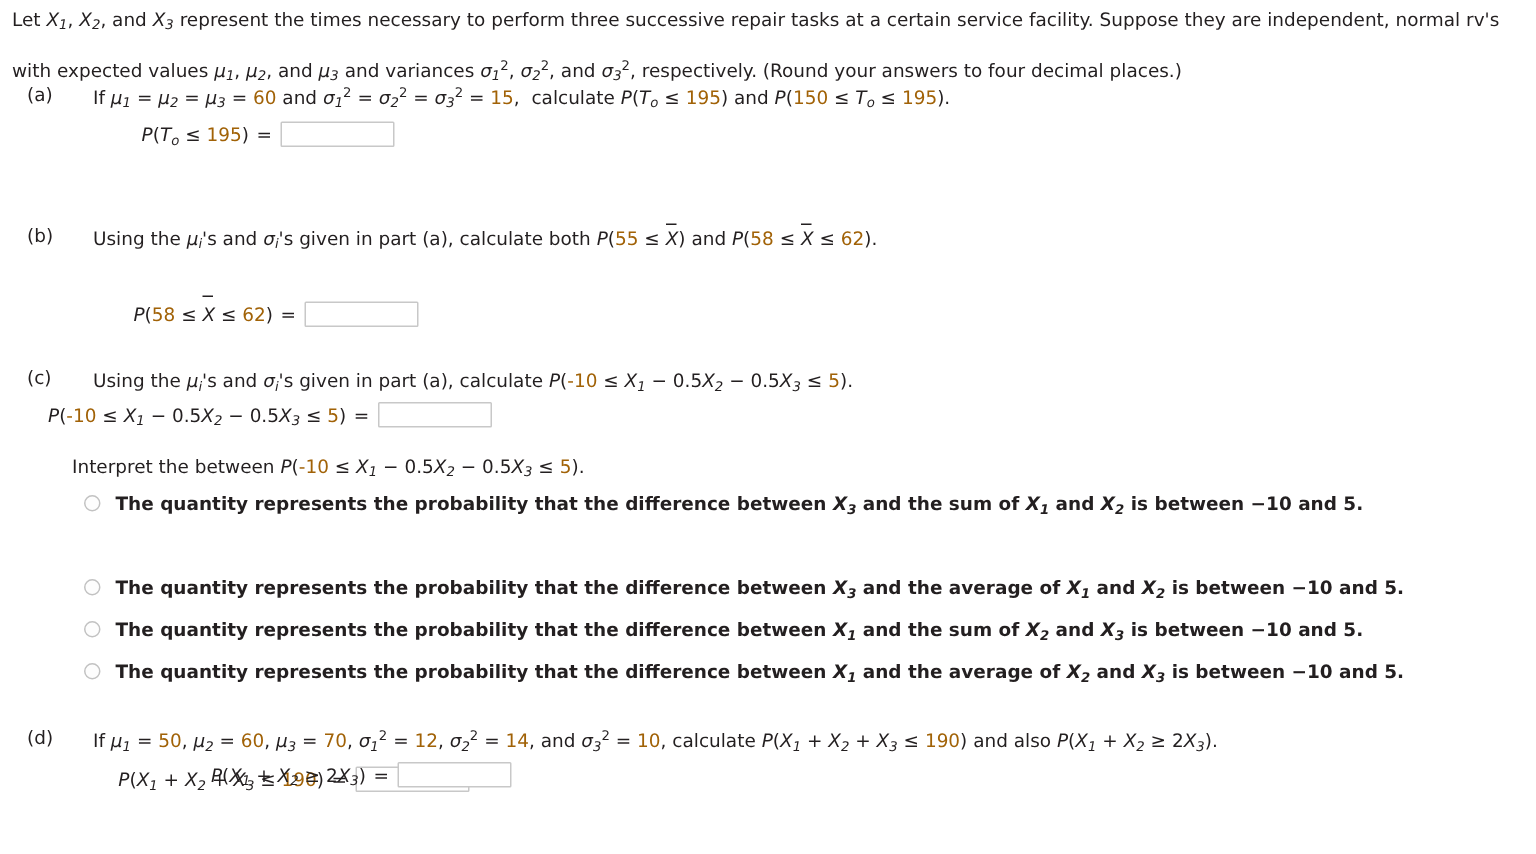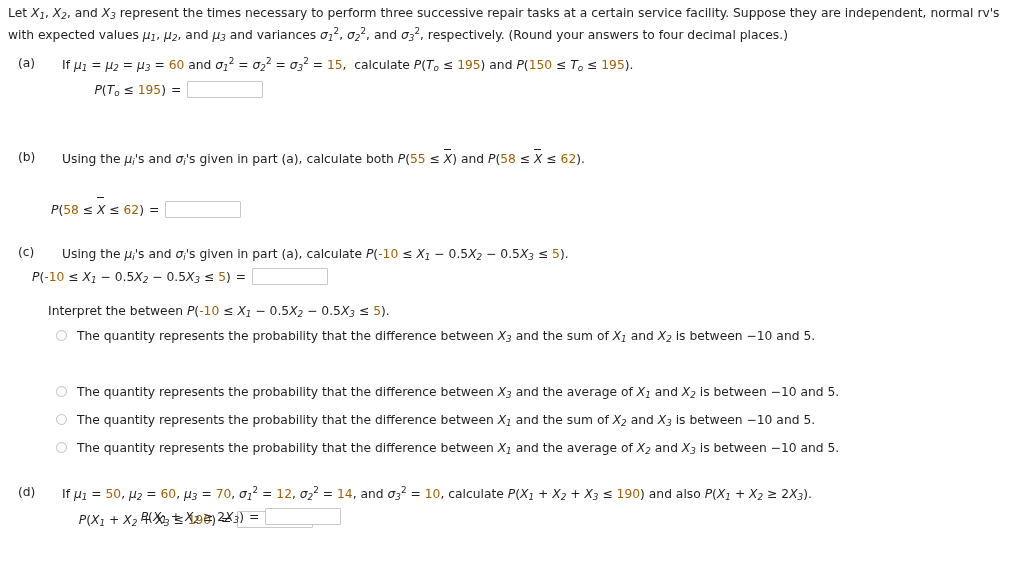--- a/index.html
+++ b/index.html
@@ -50,21 +50,21 @@
   }
 
   
   .intro {
     position: absolute;
     left: 8px;
     top: 4px;
     width: 1010px;
     line-height: 18px;
   }
-  .intro .l2 { margin-top: 4px; }
+  .intro .l2 { margin-top: 16px; }
 
   
   .part { position: absolute; }
   .part-label {
     position: absolute;
     left: 0;
     top: 0;
     width: 34px;
     text-align: left;
   }
@@ -120,20 +120,21 @@
     border: 1px solid #c2c2c2;
     border-radius: 50%;
     background: #fdfdfd;
     vertical-align: middle;
     margin-right: 10px;
     box-sizing: border-box;
   }
   .opt-text {
     display: inline-block;
     vertical-align: middle;
+    font-weight: bold;
   }
 </style>
 </head>
 <body>
 
 <div class="page">
 
   <div class="intro">
     <div class="l1"><span>Let </span><span class="it">X</span><sub class="it">1</sub>, <span class="it">X</span><sub class="it">2</sub>, and <span class="it">X</span><sub class="it">3</sub><span> represent the times necessary to perform three successive repair tasks at a certain service facility. Suppose they are independent, normal rv's</span></div>
     <div class="l2"><span>with expected values </span><span class="it">μ</span><sub class="it">1</sub>, <span class="it">μ</span><sub class="it">2</sub>, and <span class="it">μ</span><sub class="it">3</sub><span> and variances </span><span class="it">σ</span><sub class="it">1</sub><sup>2</sup>, <span class="it">σ</span><sub class="it">2</sub><sup>2</sup>, and <span class="it">σ</span><sub class="it">3</sub><sup>2</sup><span>, respectively. (Round your answers to four decimal places.)</span></div>
@@ -149,21 +150,21 @@
   </div>
 
 
   <div class="part" style="left:18px; top:150px; width:990px;">
     <span class="part-label">(b)</span>
     <div class="part-body"><span>Using the </span><span class="it">μ</span><sub class="it">i</sub><span>'s and </span><span class="it">σ</span><sub class="it">i</sub><span>'s given in part (a), calculate both </span><span class="it">P</span>(<span class="red">55</span> ≤ <span class="ovl">X</span>)<span> and </span><span class="it">P</span>(<span class="red">58</span> ≤ <span class="ovl">X</span> ≤ <span class="red">62</span>)<span>.</span></div>
   </div>
 
 
   <div class="ansrow" style="left:0px; top:198px; width:300px;">
-    <span class="lbl" style="width:144px;"><span class="it">P</span>(<span class="red">58</span> ≤ <span class="ovl">X</span> ≤ <span class="red">62</span>)</span><span class="eq">=</span><input class="ansbox" type="text" value="" style="">
+    <span class="lbl" style="width:144px;margin-left:38px;"><span class="it">P</span>(<span class="red">58</span> ≤ <span class="ovl">X</span> ≤ <span class="red">62</span>)</span><span class="eq">=</span><input class="ansbox" type="text" value="" style="">
   </div>
 
   <div class="part" style="left:18px; top:245px; width:990px;">
     <span class="part-label">(c)</span>
     <div class="part-body"><span>Using the </span><span class="it">μ</span><sub class="it">i</sub><span>'s and </span><span class="it">σ</span><sub class="it">i</sub><span>'s given in part (a), calculate </span><span class="it">P</span>(<span class="red">-10</span> ≤ <span class="it">X</span><sub class="it">1</sub> − <span>0.5</span><span class="it">X</span><sub class="it">2</sub> − <span>0.5</span><span class="it">X</span><sub class="it">3</sub> ≤ <span class="red">5</span>)<span>.</span></div>
   </div>
 
   <div class="ansrow" style="left:32px; top:265px; width:500px;">
     <span class="lbl"><span class="it">P</span>(<span class="red">-10</span> ≤ <span class="it">X</span><sub class="it">1</sub> − <span>0.5</span><span class="it">X</span><sub class="it">2</sub> − <span>0.5</span><span class="it">X</span><sub class="it">3</sub> ≤ <span class="red">5</span>)</span><span class="eq">=</span><input class="ansbox" type="text" value="" style="">
   </div>

